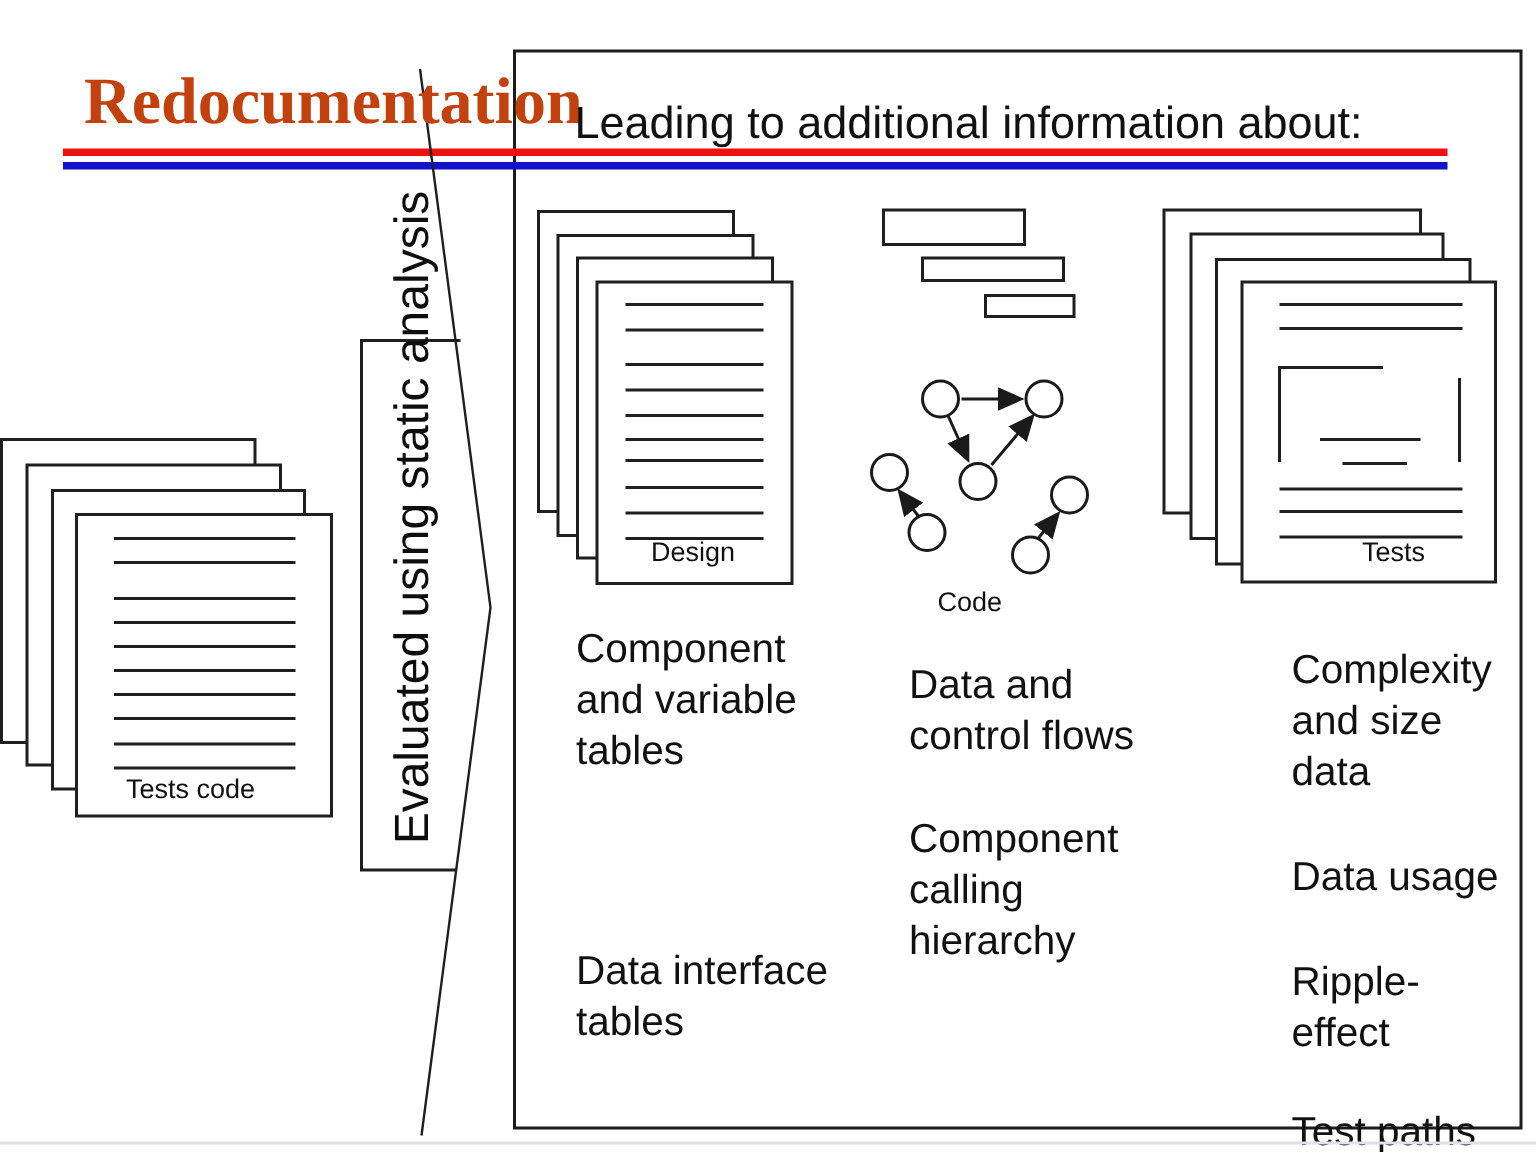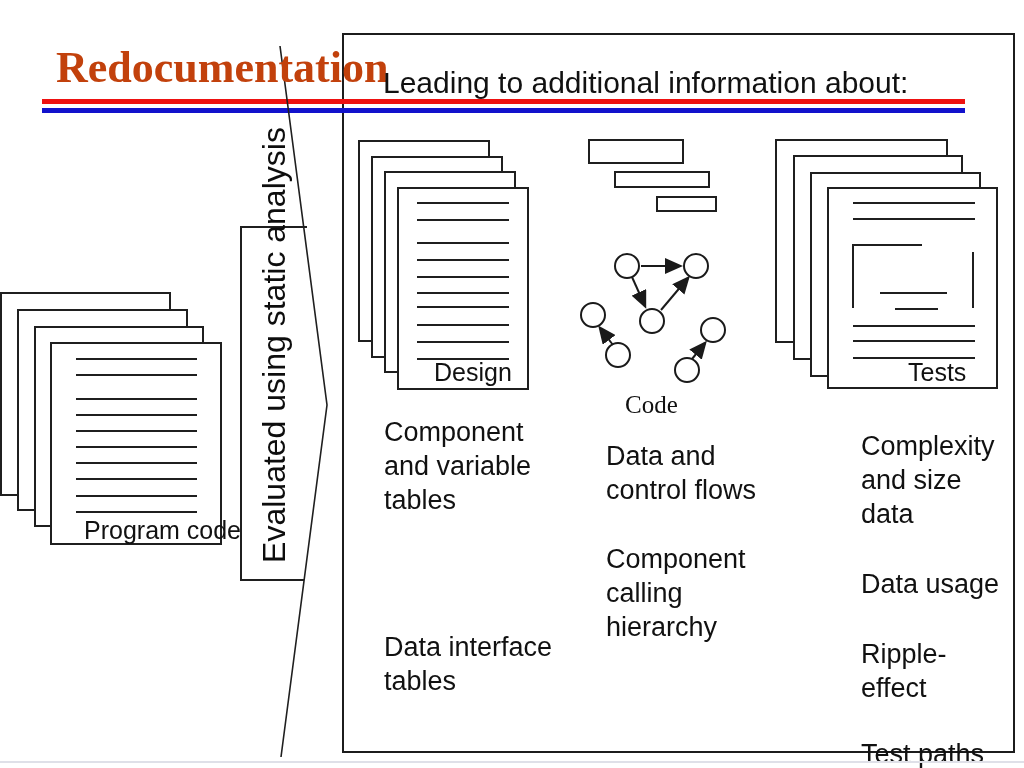--- a/index.html
+++ b/index.html
@@ -11,21 +11,21 @@
   .title{
     font-family:"Liberation Serif",serif;font-weight:bold;font-size:44px;line-height:1;
     letter-spacing:0px;color:#c2410c;white-space:nowrap;
   }
   .bar{position:absolute;left:42px;width:923px;height:5px;}
   .bigbox{
     position:absolute;left:342px;top:33px;width:673px;height:720px;
     border:2px solid #1c1c1c;box-sizing:border-box;background:transparent;
   }
   .heading{font-size:30px;line-height:1.1;white-space:nowrap;}
-  .collabel{font-size:25px;line-height:1.15;white-space:nowrap;}
+  .collabel{font-size:18px;line-height:1.15;white-space:nowrap;}
   .coltext{font-size:27px;line-height:34px;white-space:pre-line;}
   .rotated{
     width:520px;height:40px;left:14px;top:325px;
     transform:rotate(-90deg);transform-origin:center center;
     font-size:32px;line-height:40px;text-align:center;white-space:nowrap;color:#0d0d0d;
   }
   svg.lineart{position:absolute;left:0;top:0;}
   .bottomrule{position:absolute;left:0;top:761px;width:1024px;height:2px;background:#dfe0e8;}
 </style>
 </head>
@@ -129,23 +129,23 @@
       </g>
     </g>
   </svg>
 
   <div class="abs title" style="left:56px;top:46px;">Redocumentation</div>
 
   <div class="abs heading" style="left:383px;top:66px;">Leading to additional information about:</div>
 
   <div class="abs rotated">Evaluated using static analysis</div>
 
-  <div class="abs collabel" style="left:84px;top:516px;">Program code</div>
+  <div class="abs collabel" style="left:84px;top:516px;">Tests code</div>
   <div class="abs collabel" style="left:434px;top:358px;">Design</div>
-  <div class="abs collabel" style="left:625px;top:391px;font-family:Liberation Serif, serif;">Code</div>
+  <div class="abs collabel" style="left:625px;top:391px;">Code</div>
   <div class="abs collabel" style="left:908px;top:358px;text-align:right;">Tests</div>
 
   <div class="abs coltext" style="left:384px;top:415px;width:230px;">Component
 and variable
 tables</div>
   <div class="abs coltext" style="left:384px;top:630px;width:230px;">Data interface
 tables</div>
 
   <div class="abs coltext" style="left:606px;top:439px;width:230px;">Data and
 control flows</div>

